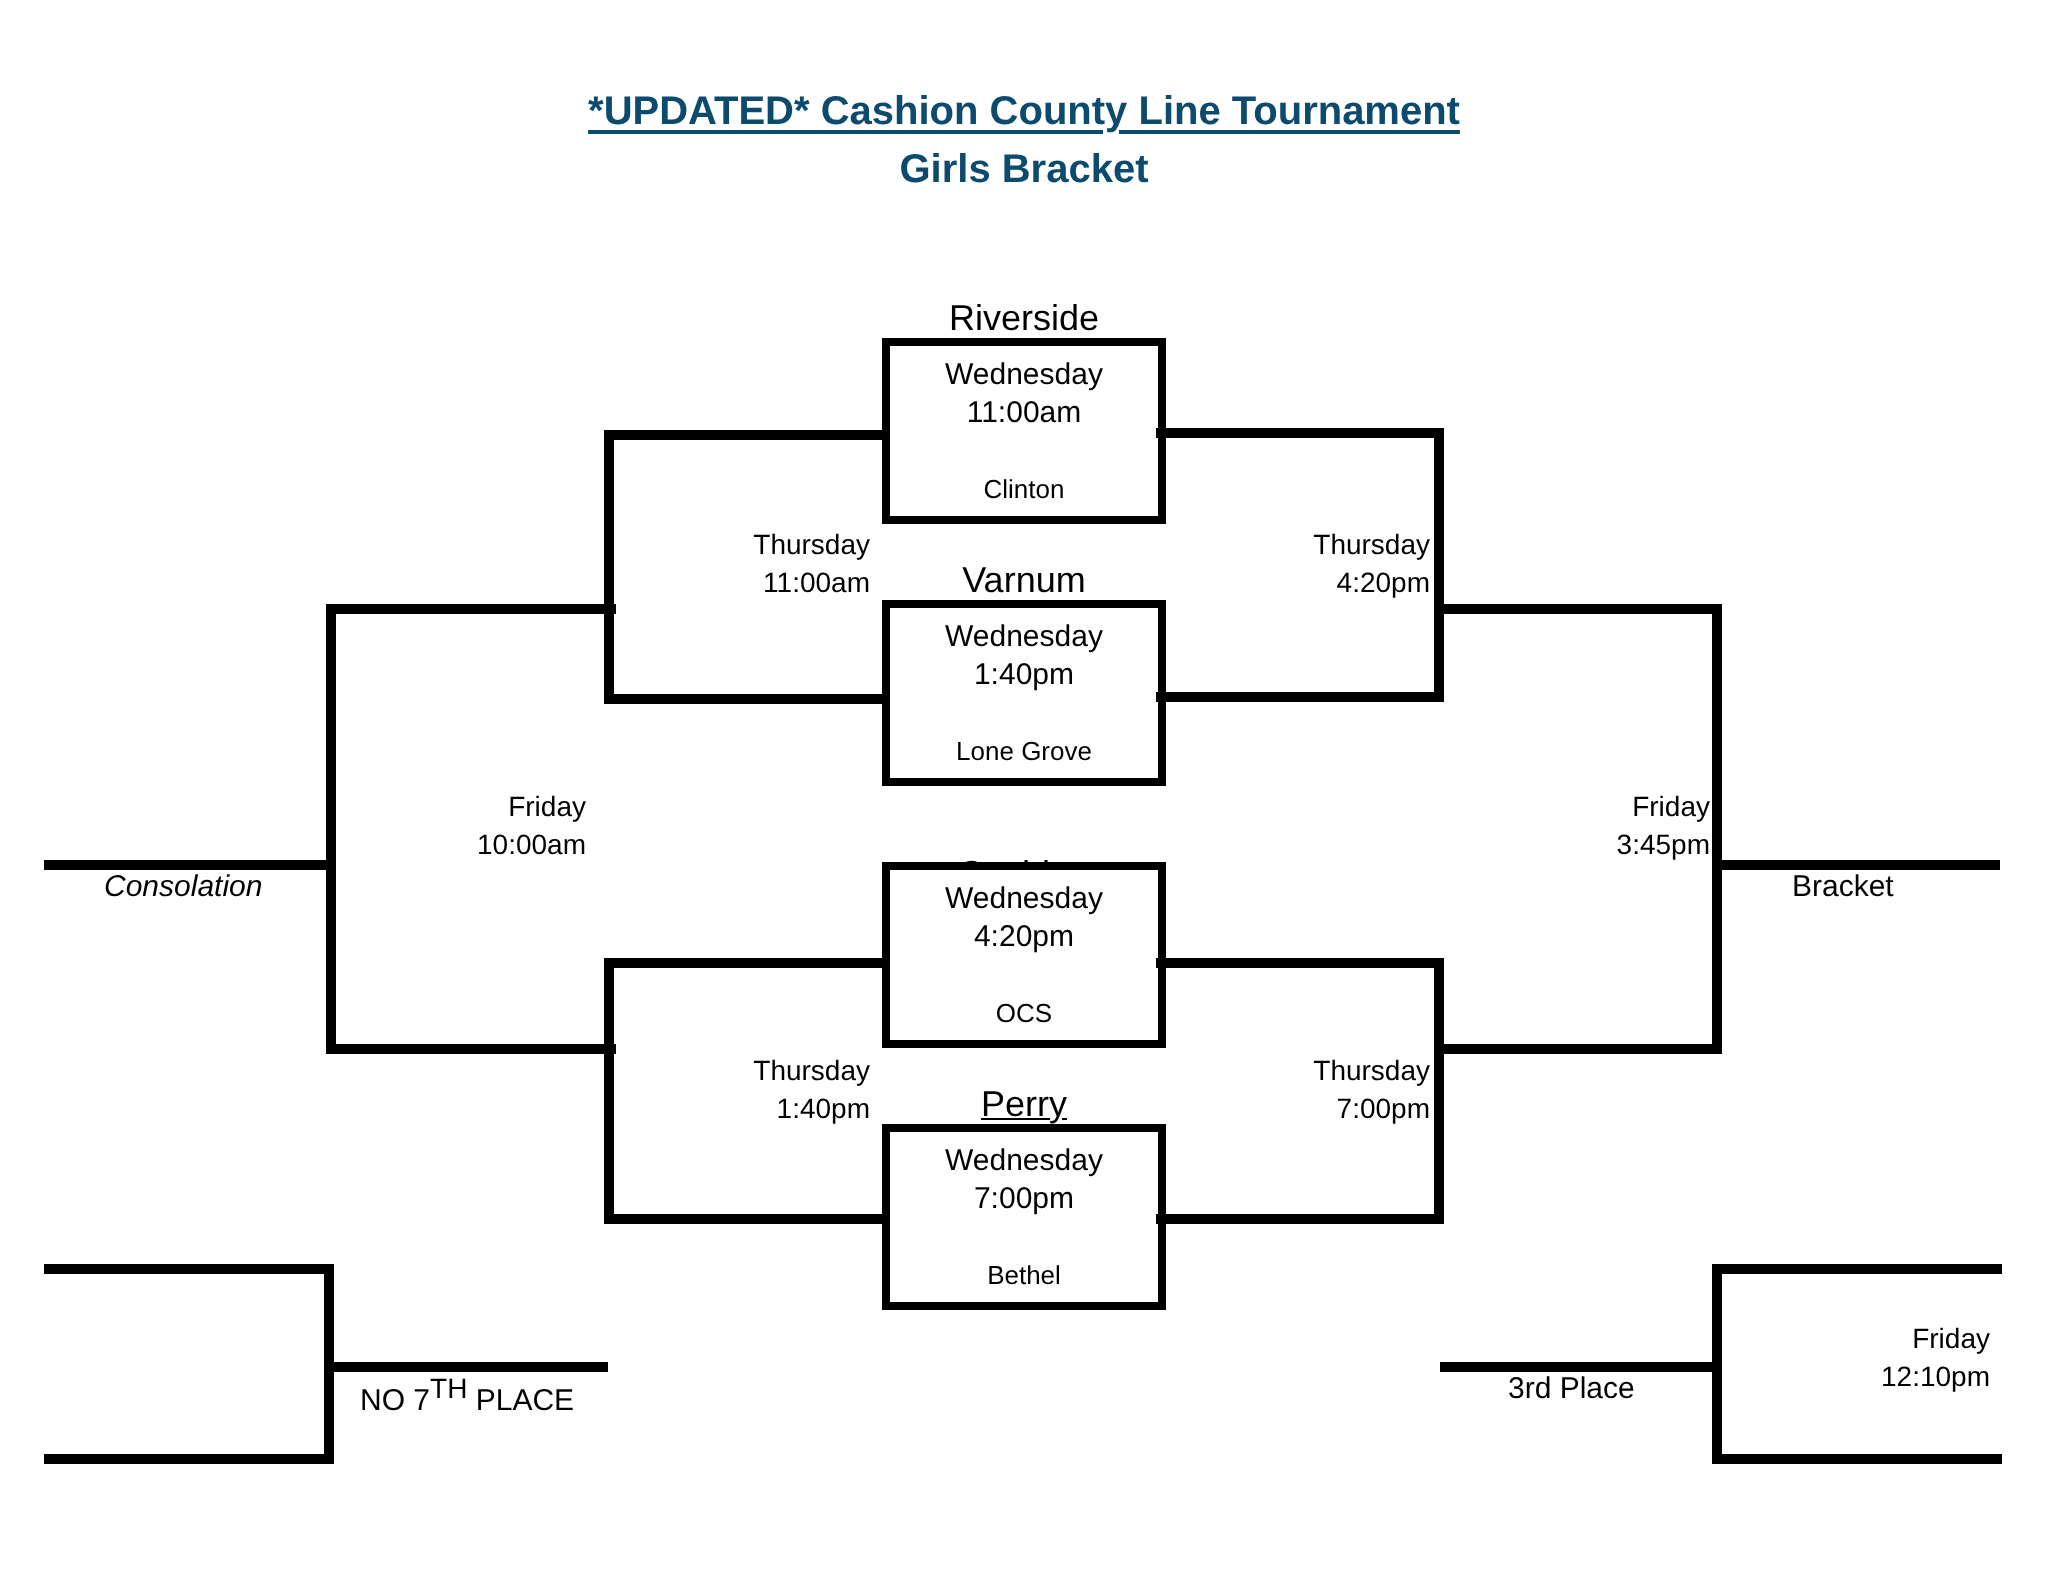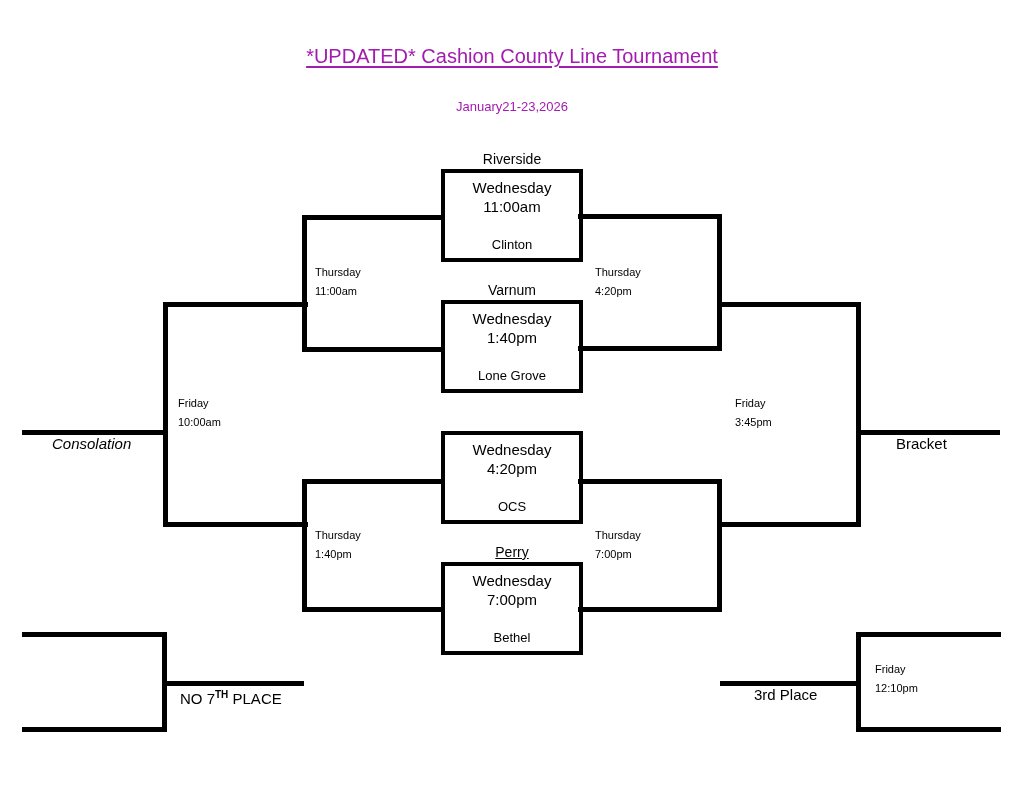--- a/index.html
+++ b/index.html
@@ -16,22 +16,22 @@
     color: #000000;
     overflow: hidden;
   }
 
   
   .hdr {
     position: absolute;
     left: 0;
     width: 1024px;
     text-align: center;
-    font-weight: normal;
-    color: #a21caf;
+    font-weight: bold;
+    color: #0c4a6e;
     white-space: nowrap;
   }
   #title-main {
     top: 45px;
     font-size: 20px;
     text-decoration: underline;
     text-underline-offset: 3px;
   }
   #title-sub {
     top: 74px;
@@ -84,56 +84,55 @@
     left: 0;
     right: 0;
     bottom: 4px;
     text-align: center;
     font-size: 13px;
     line-height: 19px;
   }
   .team-top {
     position: absolute;
     text-align: center;
+    font-size: 18px;
+    line-height: 19px;
+    white-space: nowrap;
+  }
+
+  
+  .rlabel {
+    position: absolute;
+    text-align: right;
     font-size: 14px;
-    line-height: 19px;
-    white-space: nowrap;
-  }
-
-  
-  .rlabel {
-    position: absolute;
-    text-align: left;
-    font-size: 11px;
     line-height: 19px;
     white-space: nowrap;
   }
   .rlabel .r-day { display: block; }
   .rlabel .r-time { display: block; }
 
   
   .slotlabel {
     position: absolute;
     font-size: 15px;
     line-height: 19px;
     white-space: nowrap;
   }
   .slotlabel sup {
-    font-size: 10px;
+    font-size: 14px;
     vertical-align: super;
-    font-weight: bold;
   }
 </style>
 </head>
 <body>
 
 <div id="page">
 
   <div class="hdr" id="title-main">*UPDATED* Cashion County Line Tournament</div>
-  <div class="hdr" id="title-dates">January21-23,2026</div>
+  <div class="hdr" id="title-sub">Girls Bracket</div>
 
   <div class="hline" style="left:163px; top:302px; width:145px;"></div>
 
   <div class="vline" style="left:163px; top:302px; height:225px;"></div>
 
   <div class="hline" style="left:163px; top:522px; width:145px;"></div>
 
   <div class="hline" style="left:22px; top:430px; width:144px;"></div>
   <div class="slotlabel" style="left:52px; top:434px;font-style:italic;">Consolation</div>
   <div class="rlabel" style="left:178px; top:394px; width:115px;">

